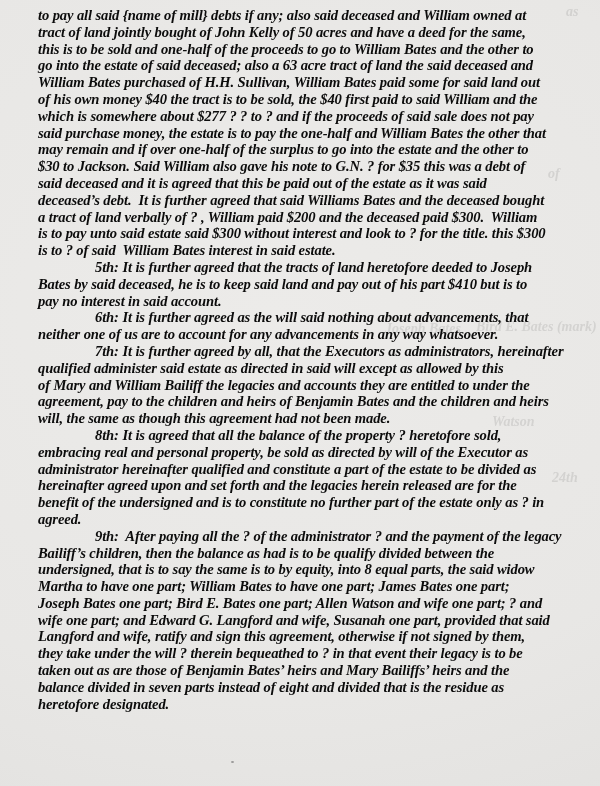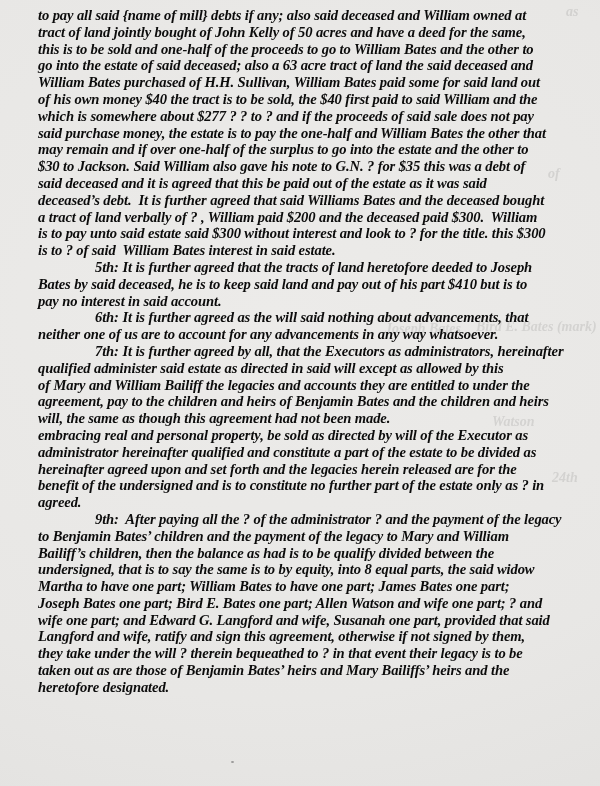--- a/index.html
+++ b/index.html
@@ -97,31 +97,32 @@
       <div class="doc-line indent">5th: It is further agreed that the tracts of land heretofore deeded to Joseph</div>
       <div class="doc-line">Bates by said deceased, he is to keep said land and pay out of his part $410 but is to</div>
       <div class="doc-line">pay no interest in said account.</div>
       <div class="doc-line indent">6th: It is further agreed as the will said nothing about advancements, that</div>
       <div class="doc-line">neither one of us are to account for any advancements in any way whatsoever.</div>
       <div class="doc-line indent">7th: It is further agreed by all, that the Executors as administrators, hereinafter</div>
       <div class="doc-line">qualified administer said estate as directed in said will except as allowed by this</div>
       <div class="doc-line">of Mary and William Bailiff the legacies and accounts they are entitled to under the</div>
       <div class="doc-line">agreement, pay to the children and heirs of Benjamin Bates and the children and heirs</div>
       <div class="doc-line">will, the same as though this agreement had not been made.</div>
+      <div class="doc-line indent">8th: It is agreed that all the balance of the property ? heretofore sold,</div>
       <div class="doc-line">embracing real and personal property, be sold as directed by will of the Executor as</div>
       <div class="doc-line">administrator hereinafter qualified and constitute a part of the estate to be divided as</div>
       <div class="doc-line">hereinafter agreed upon and set forth and the legacies herein released are for the</div>
       <div class="doc-line">benefit of the undersigned and is to constitute no further part of the estate only as ? in</div>
       <div class="doc-line">agreed.</div>
       <div class="doc-line indent">9th:  After paying all the ? of the administrator ? and the payment of the legacy</div>
-      <div class="doc-line">to Benjamin Bates’ children and the payment of the legacy to Mary and William</div>
       <div class="doc-line">Bailiff’s children, then the balance as had is to be qualify divided between the</div>
       <div class="doc-line">undersigned, that is to say the same is to by equity, into 8 equal parts, the said widow</div>
       <div class="doc-line">Martha to have one part; William Bates to have one part; James Bates one part;</div>
       <div class="doc-line">Joseph Bates one part; Bird E. Bates one part; Allen Watson and wife one part; ? and</div>
       <div class="doc-line">wife one part; and Edward G. Langford and wife, Susanah one part, provided that said</div>
       <div class="doc-line">Langford and wife, ratify and sign this agreement, otherwise if not signed by them,</div>
       <div class="doc-line">they take under the will ? therein bequeathed to ? in that event their legacy is to be</div>
       <div class="doc-line">taken out as are those of Benjamin Bates’ heirs and Mary Bailiffs’ heirs and the</div>
+      <div class="doc-line">balance divided in seven parts instead of eight and divided that is the residue as</div>
       <div class="doc-line">heretofore designated.</div>
     </div>
   <div class="speck"></div>
 </div>
 
 </body></html>

